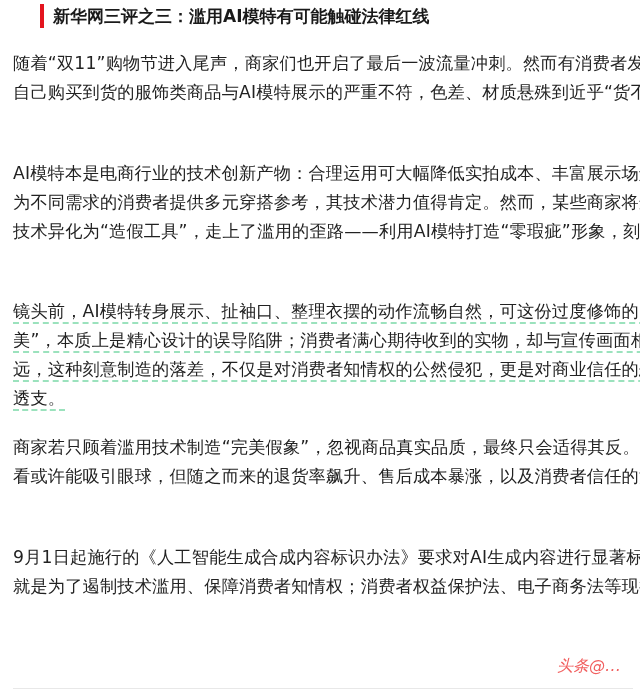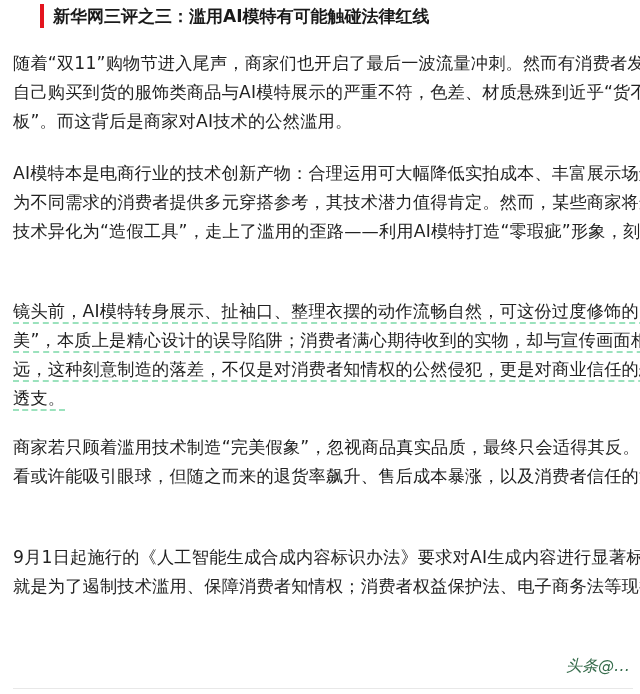--- a/index.html
+++ b/index.html
@@ -71,44 +71,43 @@
     .bottom-fade {
       position: absolute;
       left: 13px;
       top: 688px;
       width: 620px;
       height: 1px;
       background: #e8e8e8;
     }
     .watermark {
       position: absolute;
-      right: 10px;
+      right: 19px;
       top: 656px;
       font-size: 16px;
-      color: #14532d;
+      color: #ef4444;
       font-style: italic;
       text-shadow: 0 0 2px #ffffff, 0 0 3px #ffffff;
       opacity: 0.85;
       white-space: nowrap;
     }
   </style>
 </head>
 <body>
 
 <div class="article">
 
   <div class="title-bar">
     <div class="title-accent"></div>
     <div class="title-text">新华网三评之三：滥用AI模特有可能触碰法律红线</div>
   </div>
 
   <div class="para p1">
     <span class="line">随着“双11”购物节进入尾声，商家们也开启了最后一波流量冲刺。然而有消费者发现，</span>
     <span class="line">自己购买到货的服饰类商品与AI模特展示的严重不符，色差、材质悬殊到近乎“货不对</span>
-    <span class="line">板”。而这背后是商家对AI技术的公然滥用。</span>
   </div>
 
   <div class="para p2">
     <span class="line">AI模特本是电商行业的技术创新产物：合理运用可大幅降低实拍成本、丰富展示场景，</span>
     <span class="line">为不同需求的消费者提供多元穿搭参考，其技术潜力值得肯定。然而，某些商家将这项</span>
     <span class="line">技术异化为“造假工具”，走上了滥用的歪路——利用AI模特打造“零瑕疵”形象，刻意掩</span>
   </div>
 
   <div class="para p3 underlined">
     <span class="line"><span>镜头前，AI模特转身展示、扯袖口、整理衣摆的动作流畅自然，可这份过度修饰的“完</span></span>

